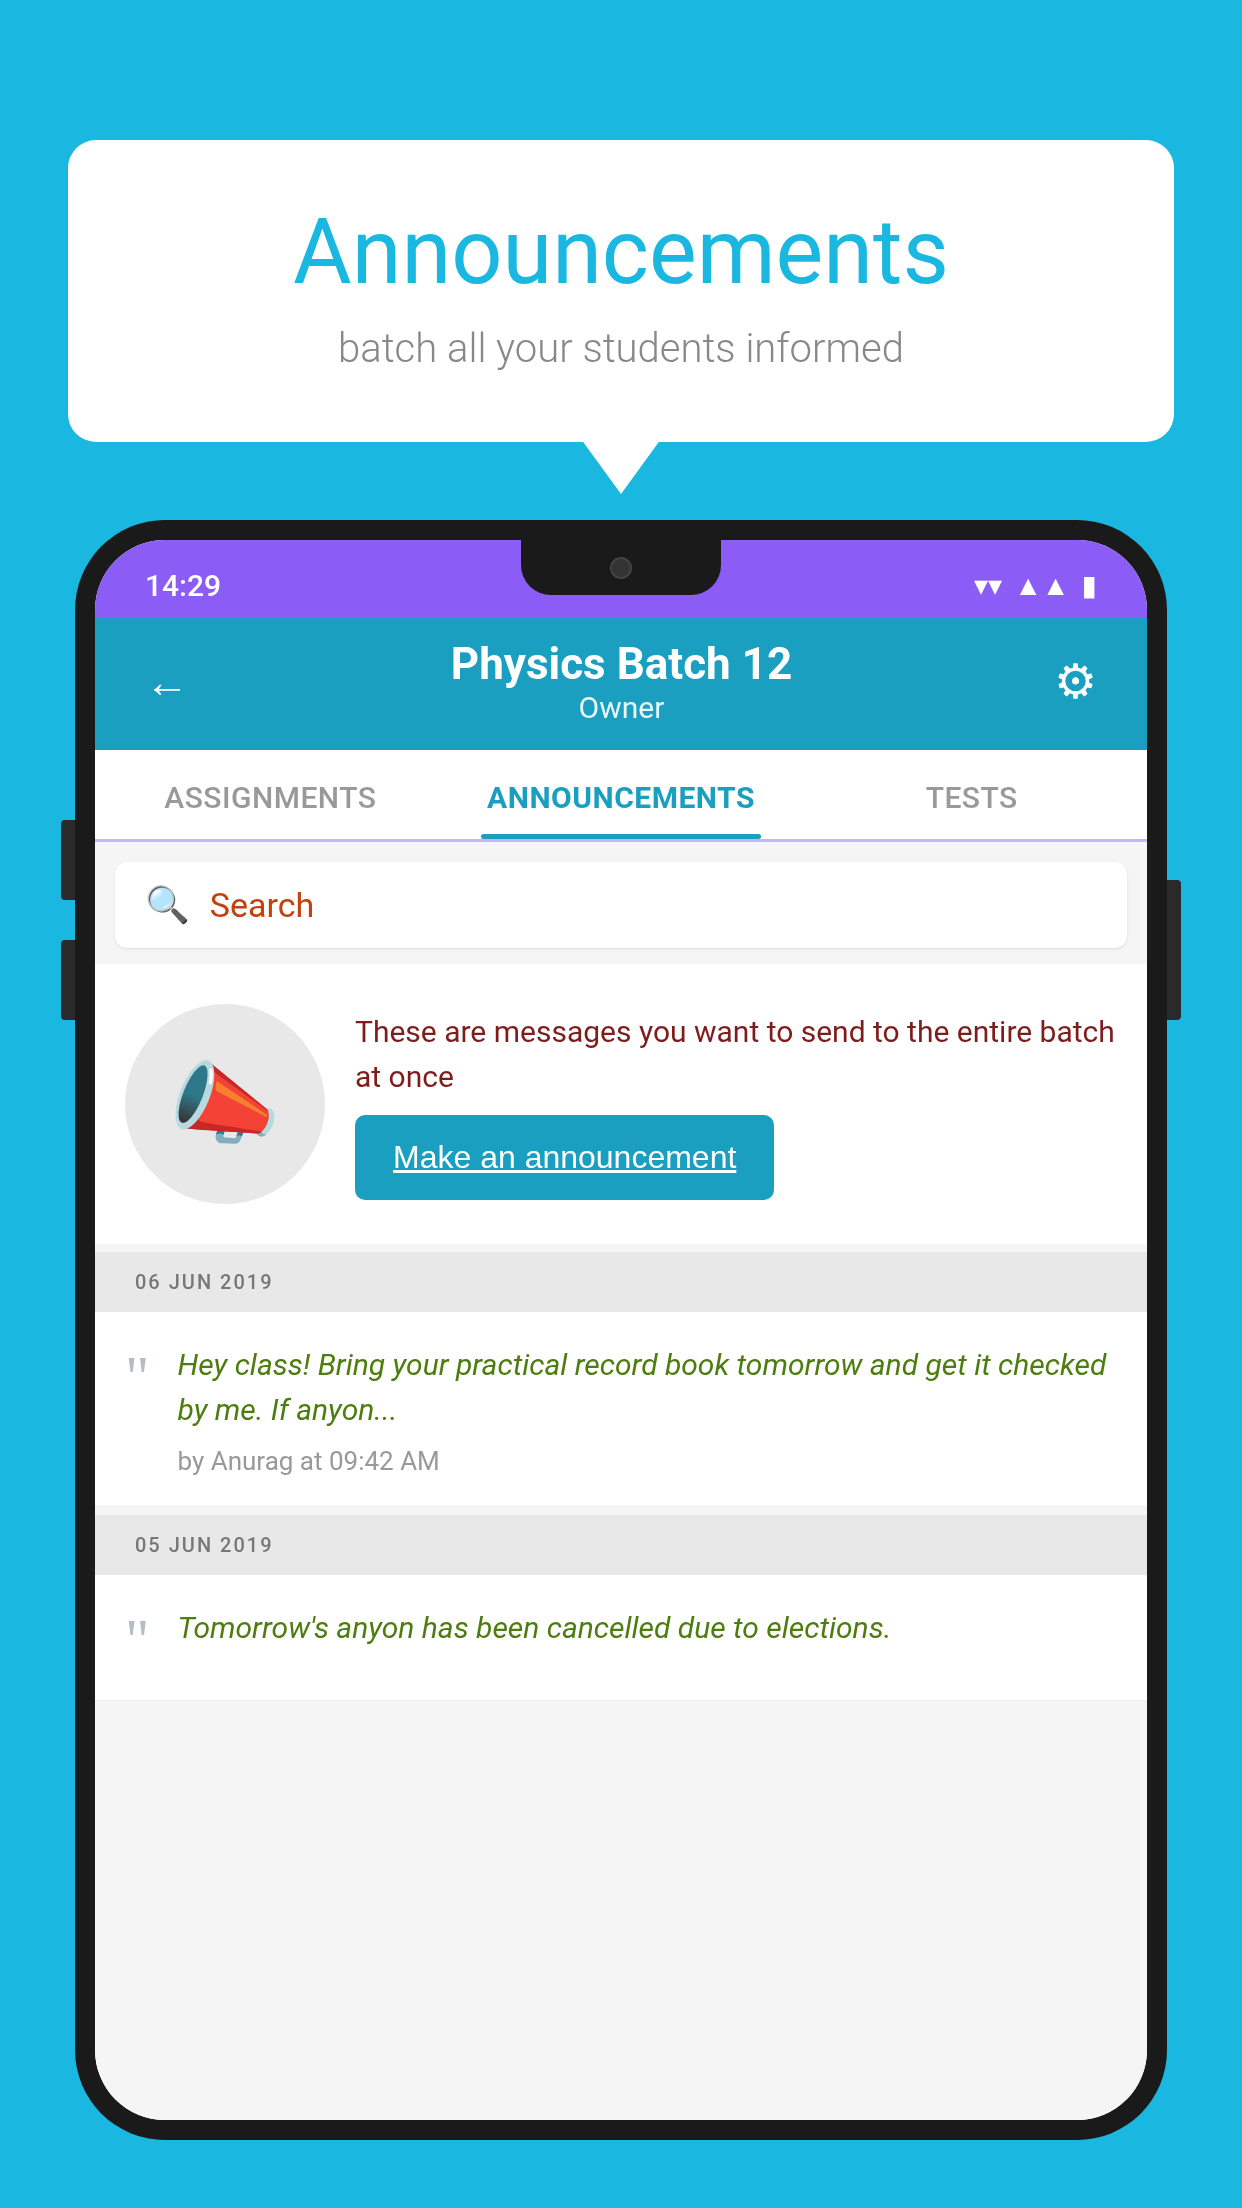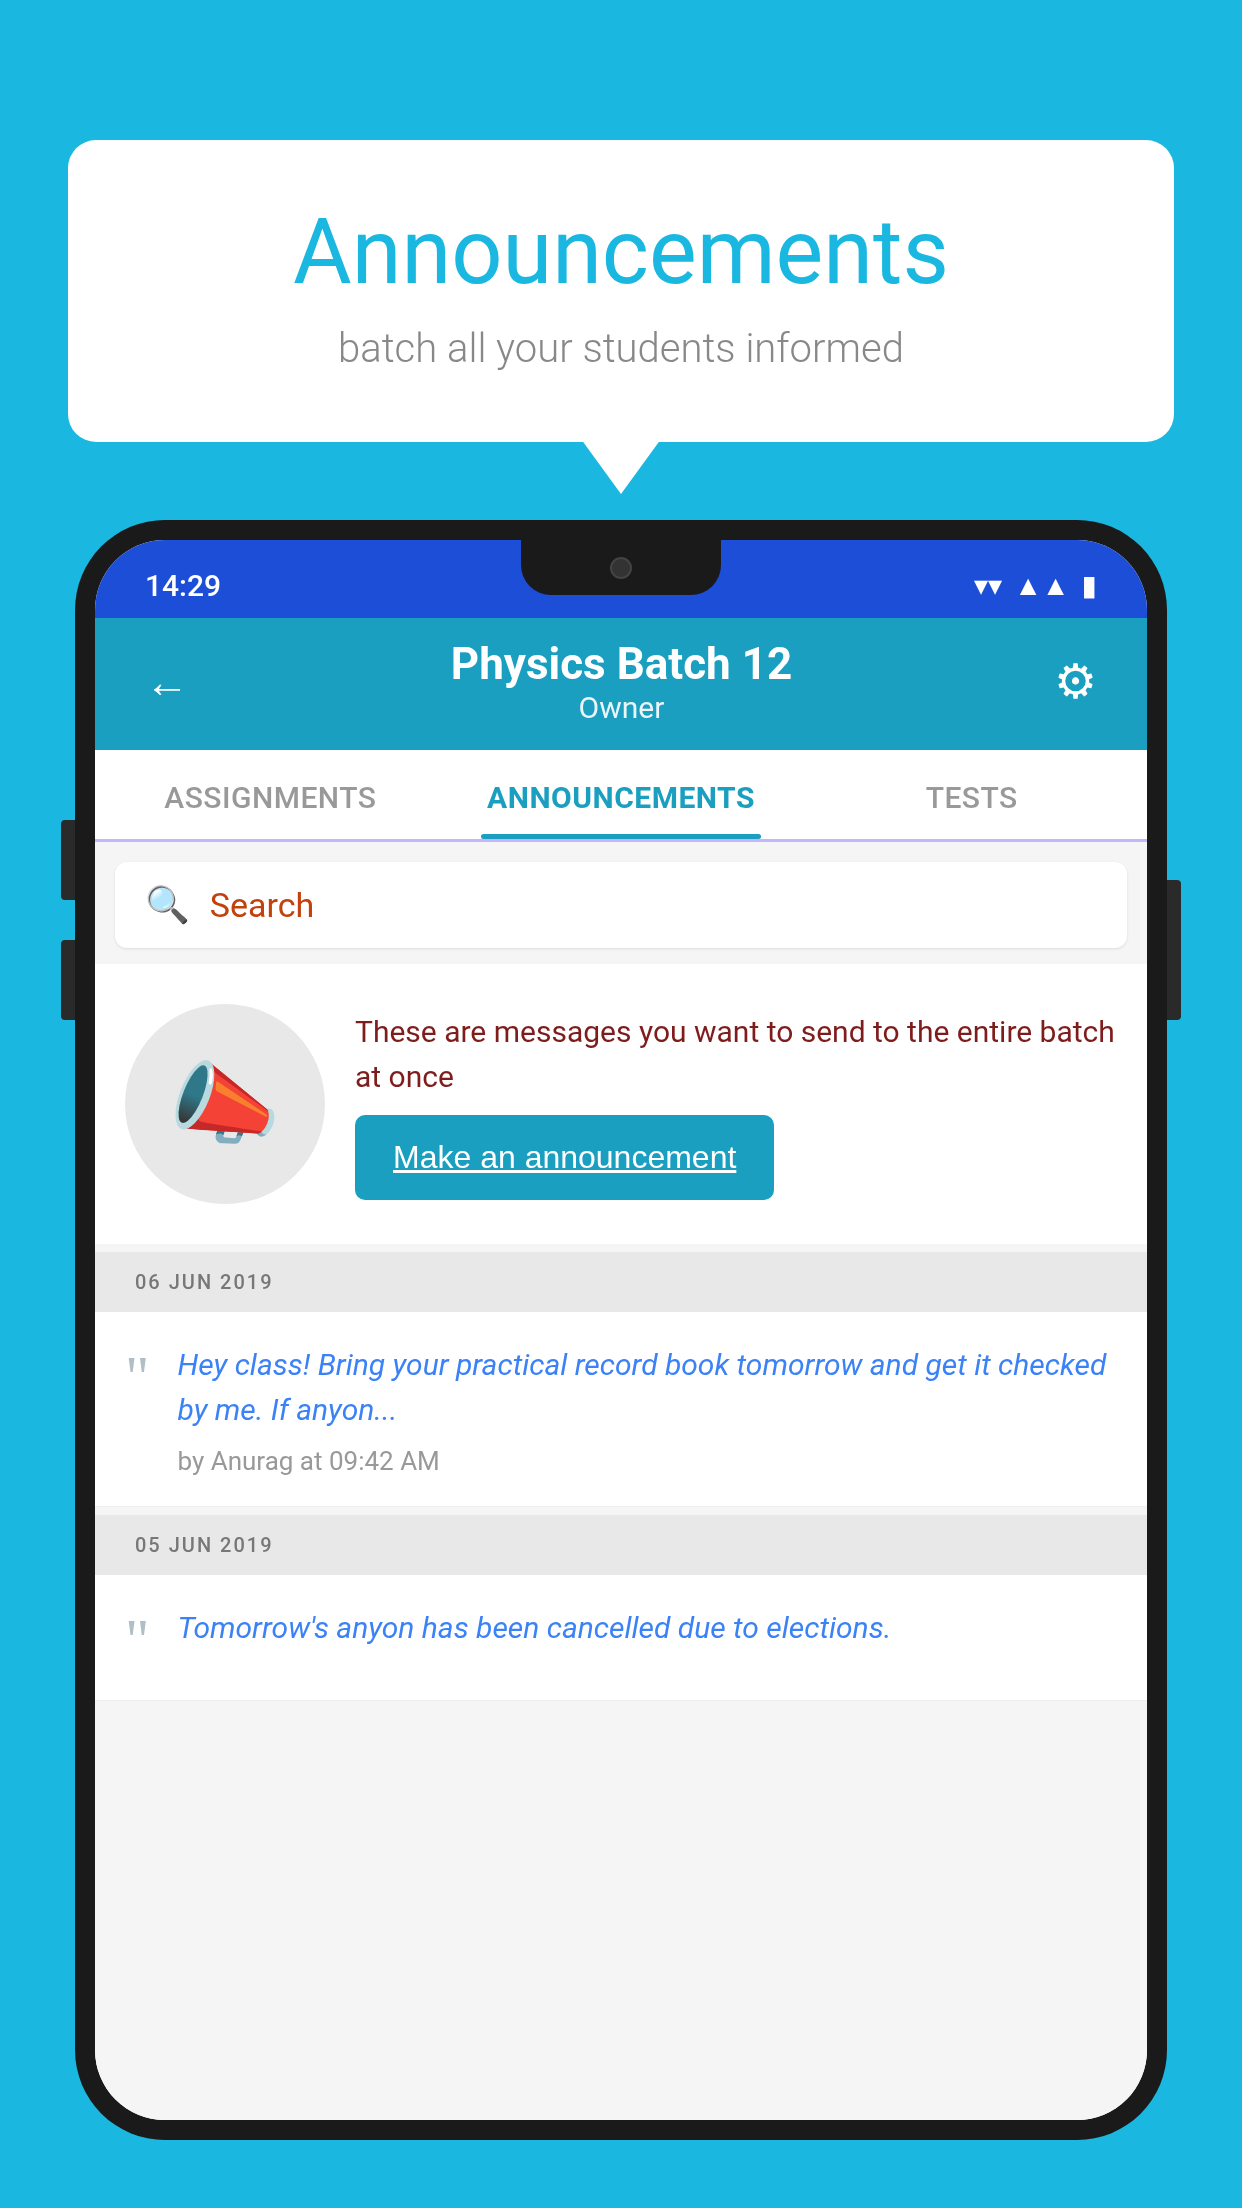--- a/index.html
+++ b/index.html
@@ -108,21 +108,21 @@
     .camera-dot {
       width: 22px;
       height: 22px;
       background: #333;
       border-radius: 50%;
       border: 2px solid #444;
     }
 
     
     .status-bar {
-      background: #1d4ed8;
+      background: #8b5cf6;
       padding: 22px 50px 15px;
       display: flex;
       justify-content: space-between;
       align-items: center;
       flex-shrink: 0;
       padding-top: 28px;
       gap: 24px;
     }
 
     .status-time {
@@ -324,21 +324,21 @@
       margin-top: 5px;
       flex-shrink: 0;
     }
 
     .announcement-content {
       flex: 1;
     }
 
     .announcement-text {
       font-size: 30px;
-      color: #3b82f6;
+      color: #4d7c0f;
       font-style: italic;
       line-height: 1.5;
       margin-bottom: 14px;
     }
 
     .announcement-meta {
       font-size: 26px;
       color: #999;
     }
 

